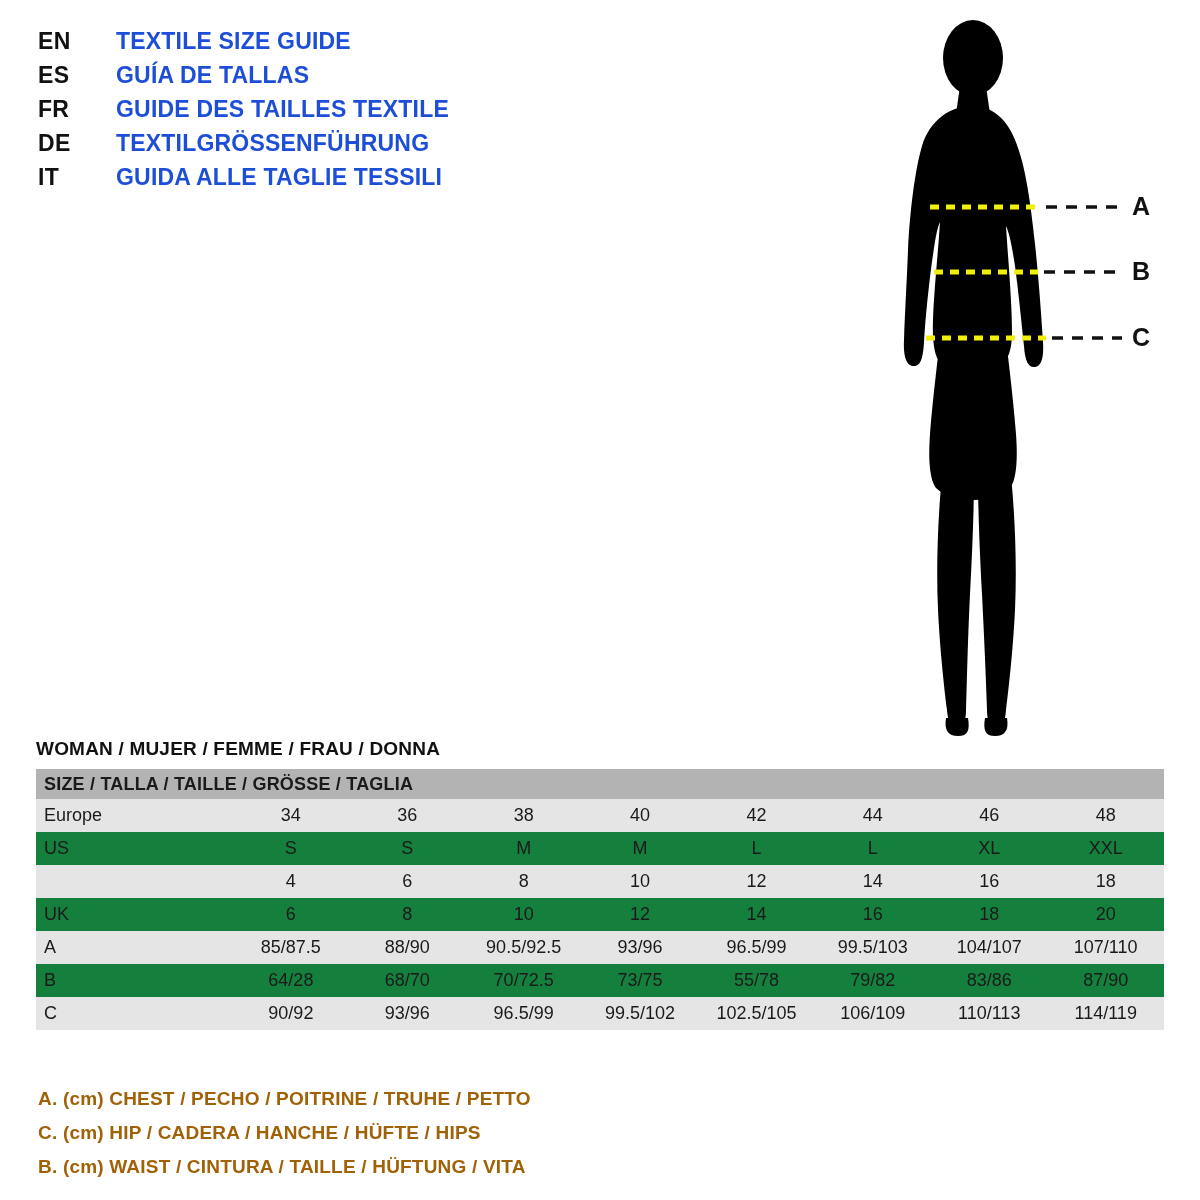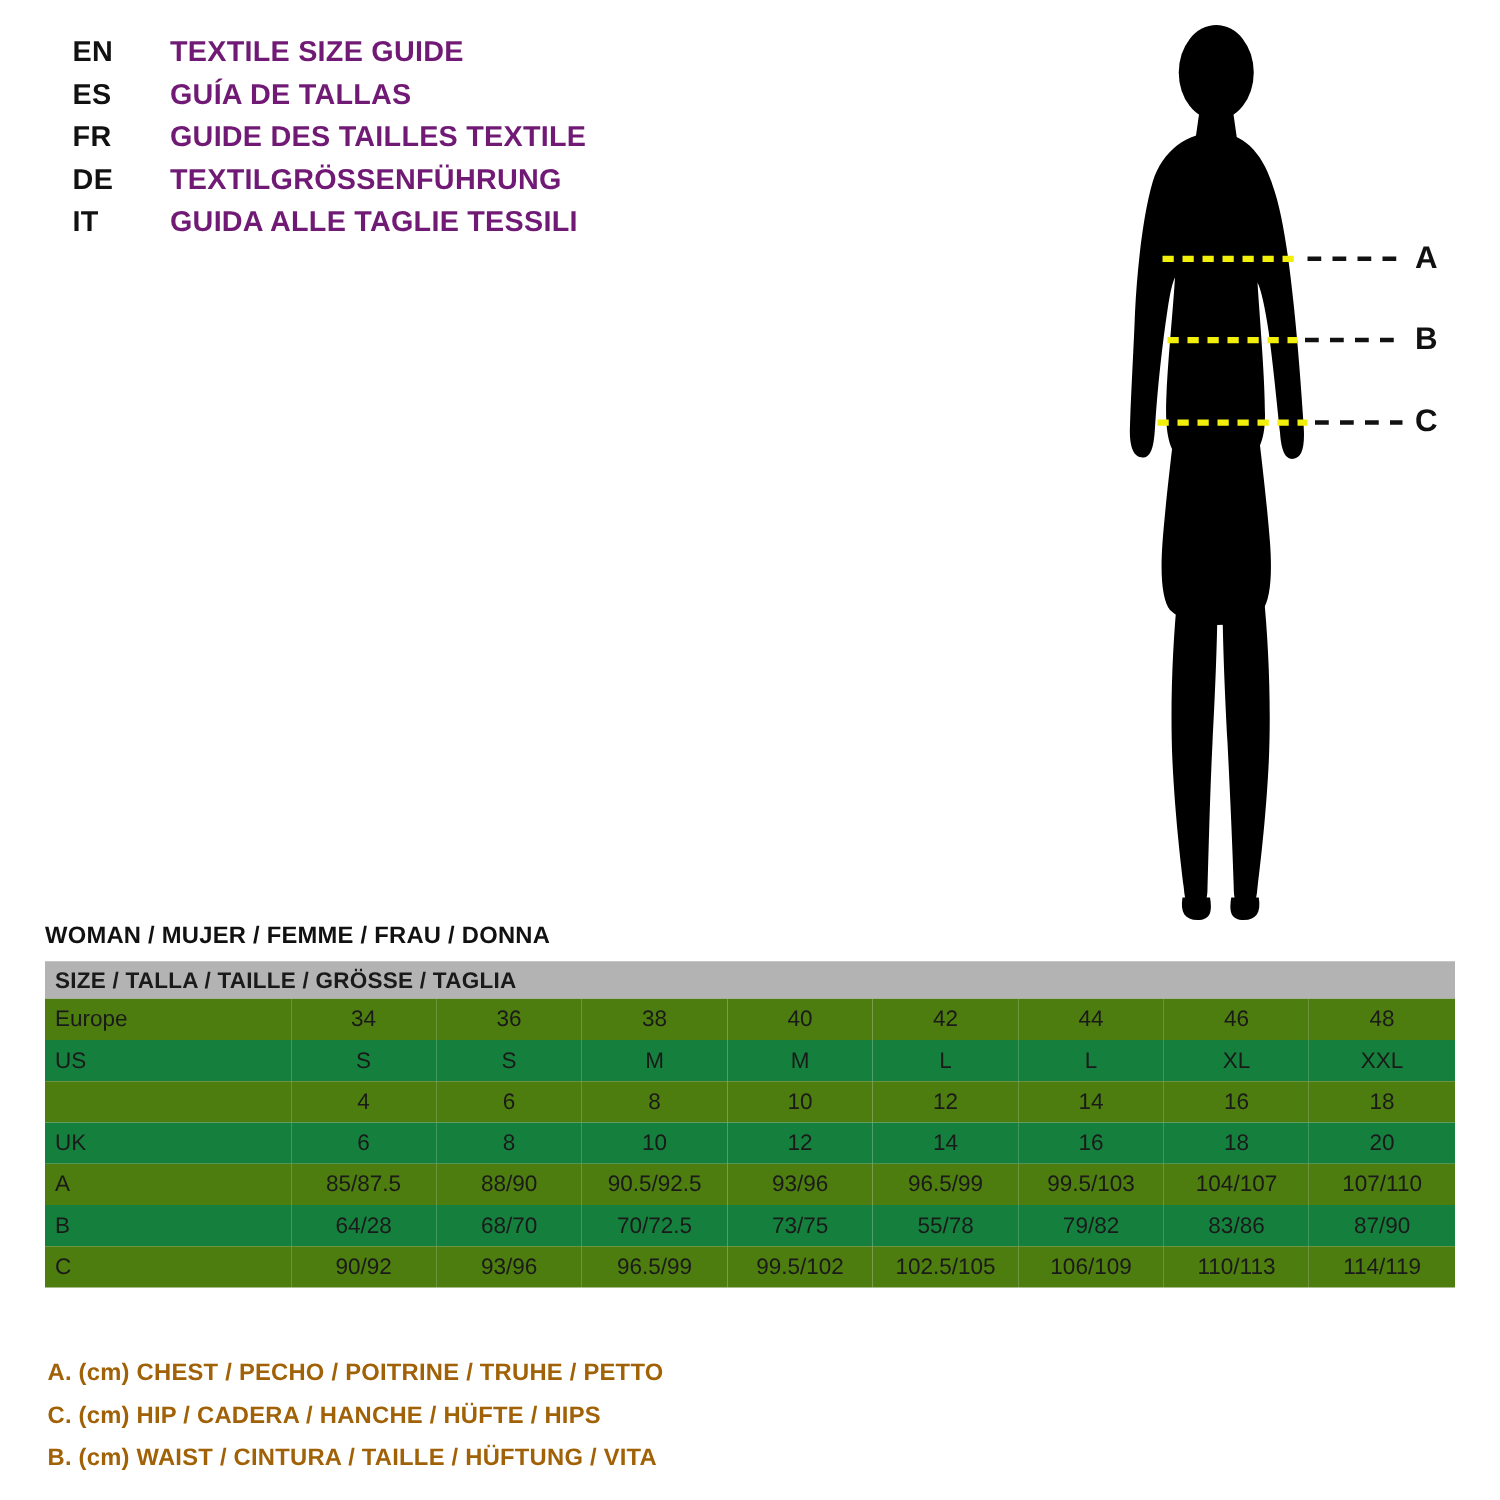--- a/index.html
+++ b/index.html
@@ -15,41 +15,40 @@
     position: relative;
     overflow: hidden;
   }
 
   
   #title-block {
     position: absolute;
     left: 38px;
     top: 28px;
     width: 620px;
-    margin-left: 20px;
   }
   .title-row {
     display: flex;
     align-items: baseline;
     height: 32px;
     margin-bottom: 2px;
   }
   .title-lang {
     width: 78px;
     flex: 0 0 78px;
     font-size: 23px;
     font-weight: bold;
     letter-spacing: 0.3px;
     color: #111;
   }
   .title-text {
     font-size: 23px;
     font-weight: bold;
     letter-spacing: 0.2px;
-    color: #701a75;
+    color: #1d4ed8;
     white-space: nowrap;
   }
 
   
   #figure-area {
     position: absolute;
     left: 860px;
     top: 10px;
     width: 330px;
     height: 740px;
@@ -106,21 +105,21 @@
     text-align: left;
     padding-left: 8px;
   }
   td.val {
     text-align: center;
   }
   tr.shade td {
     background: #15803d;
   }
   tr.plain td {
-    background: #4d7c0f;
+    background: #e5e5e5;
   }
 
   
   #legend {
     position: absolute;
     left: 38px;
     top: 1088px;
     width: 700px;
   }
   .legend-line {

